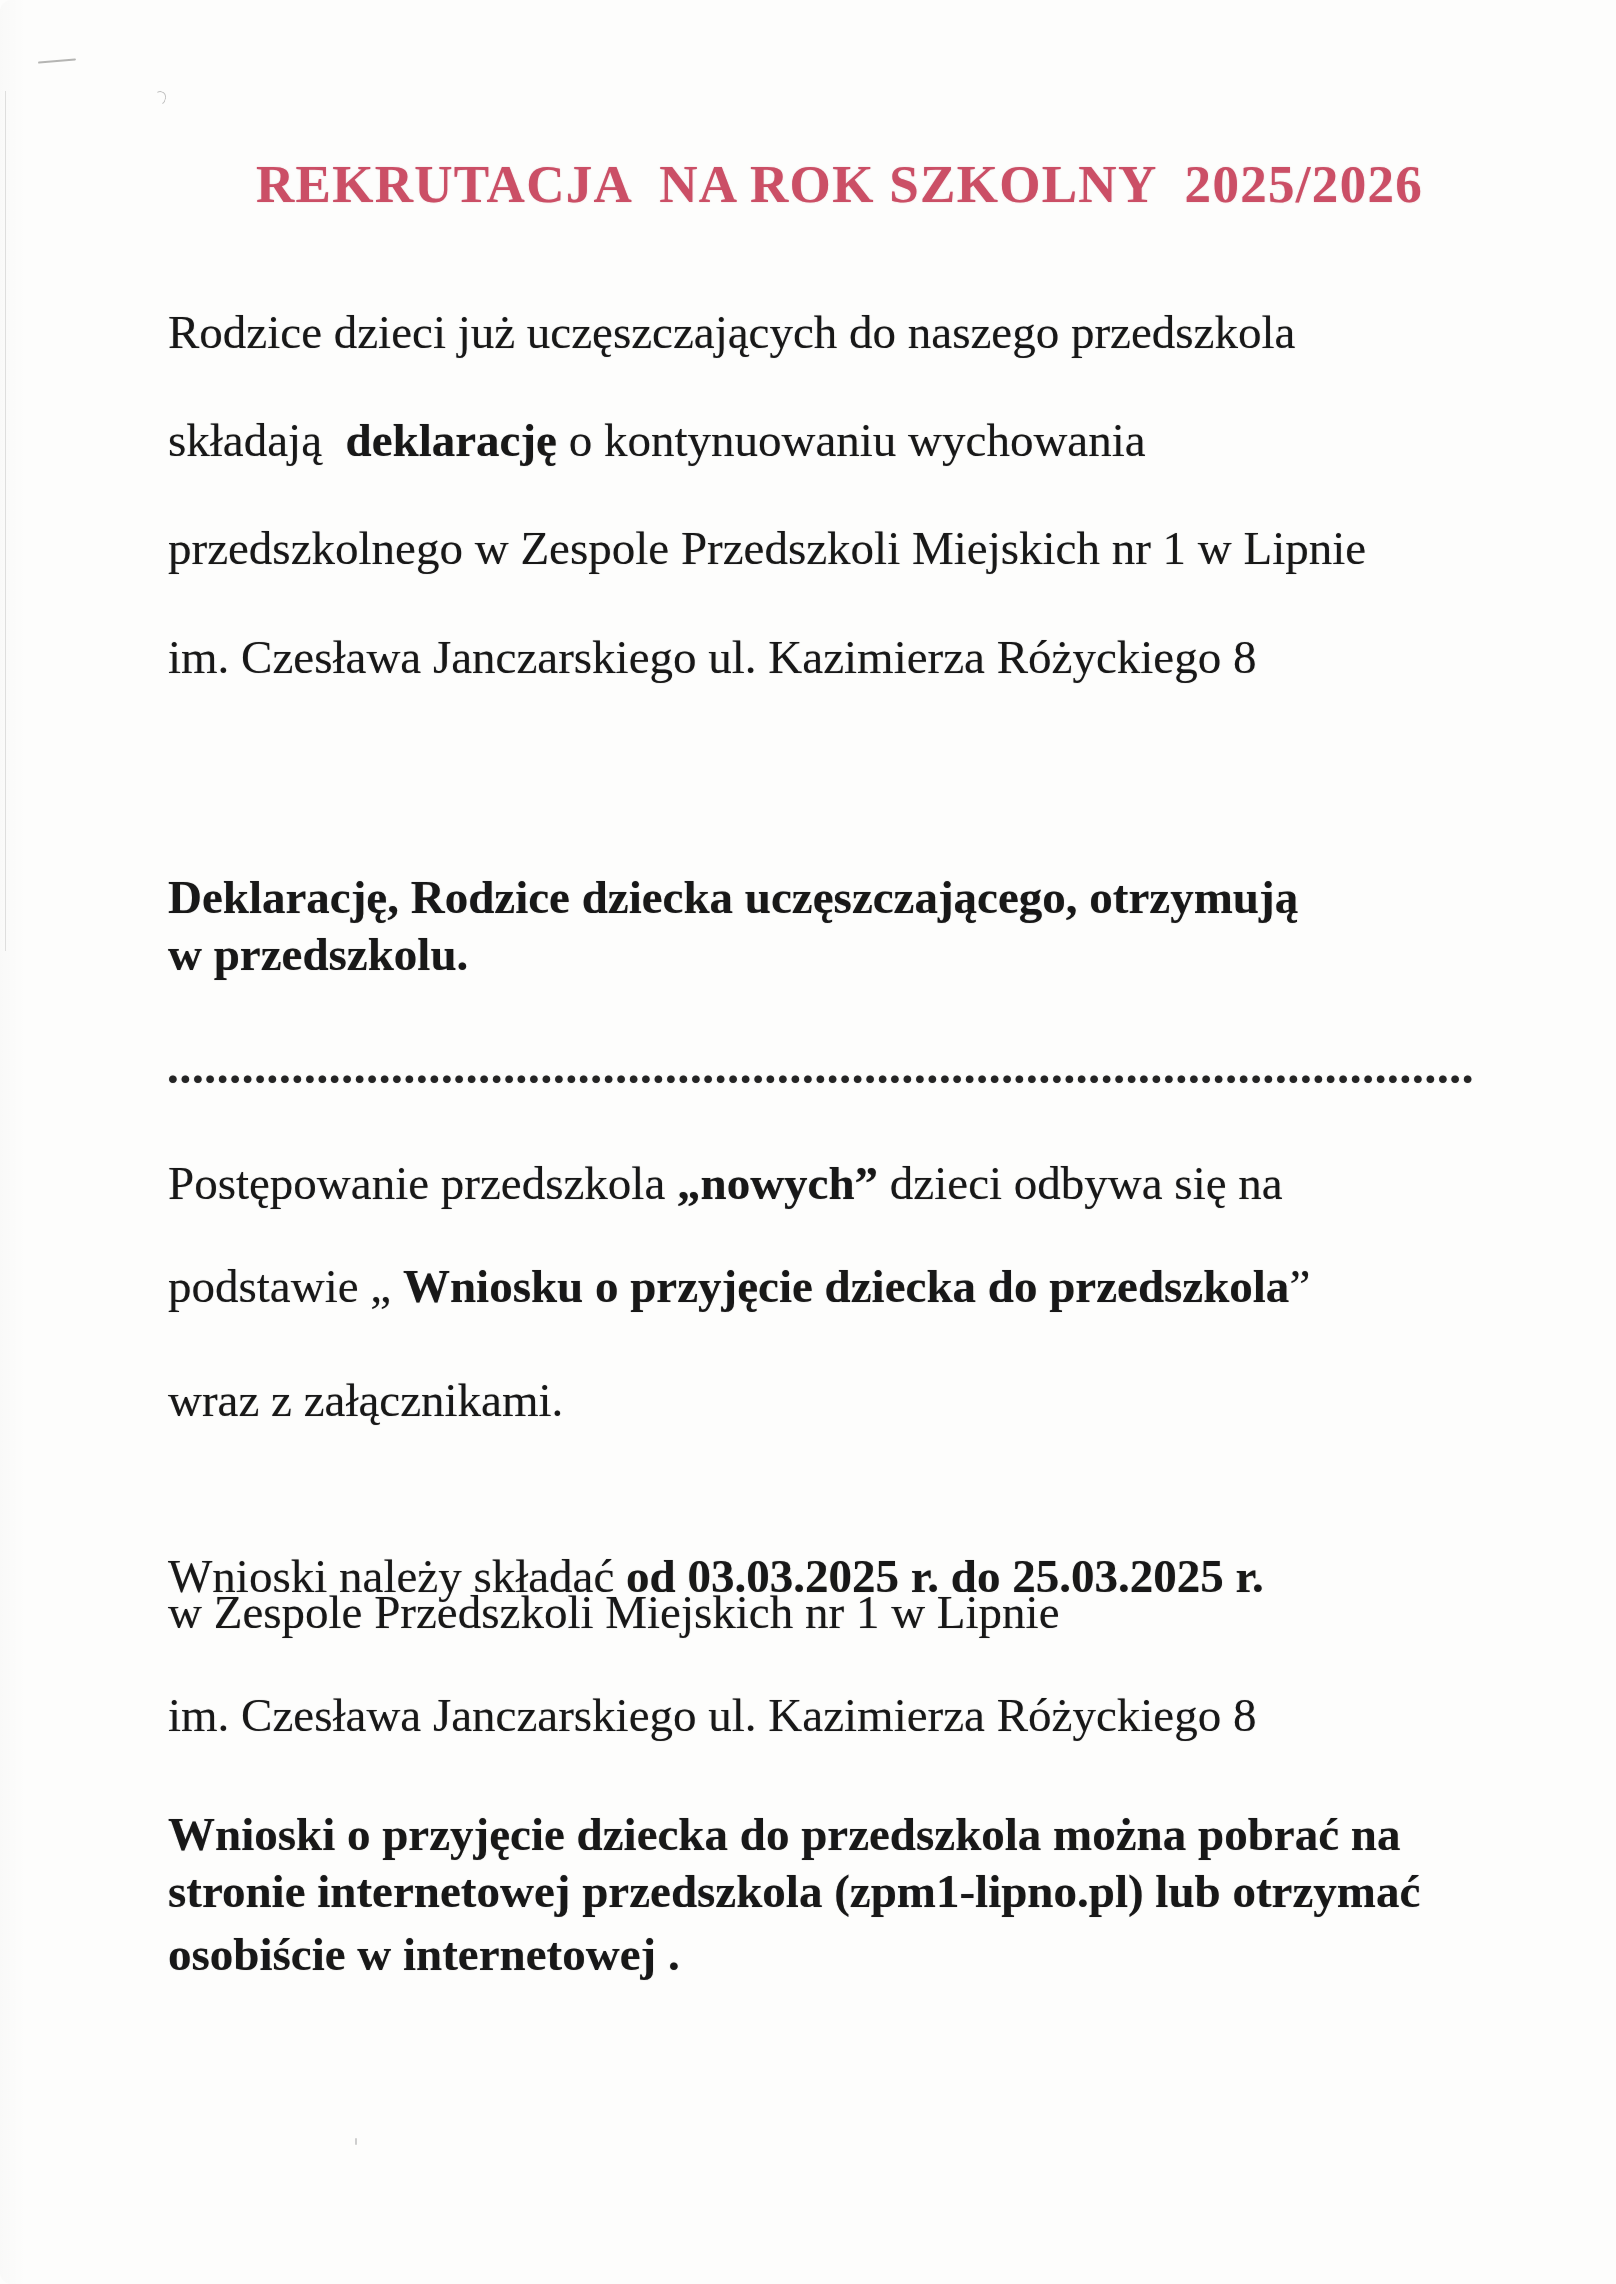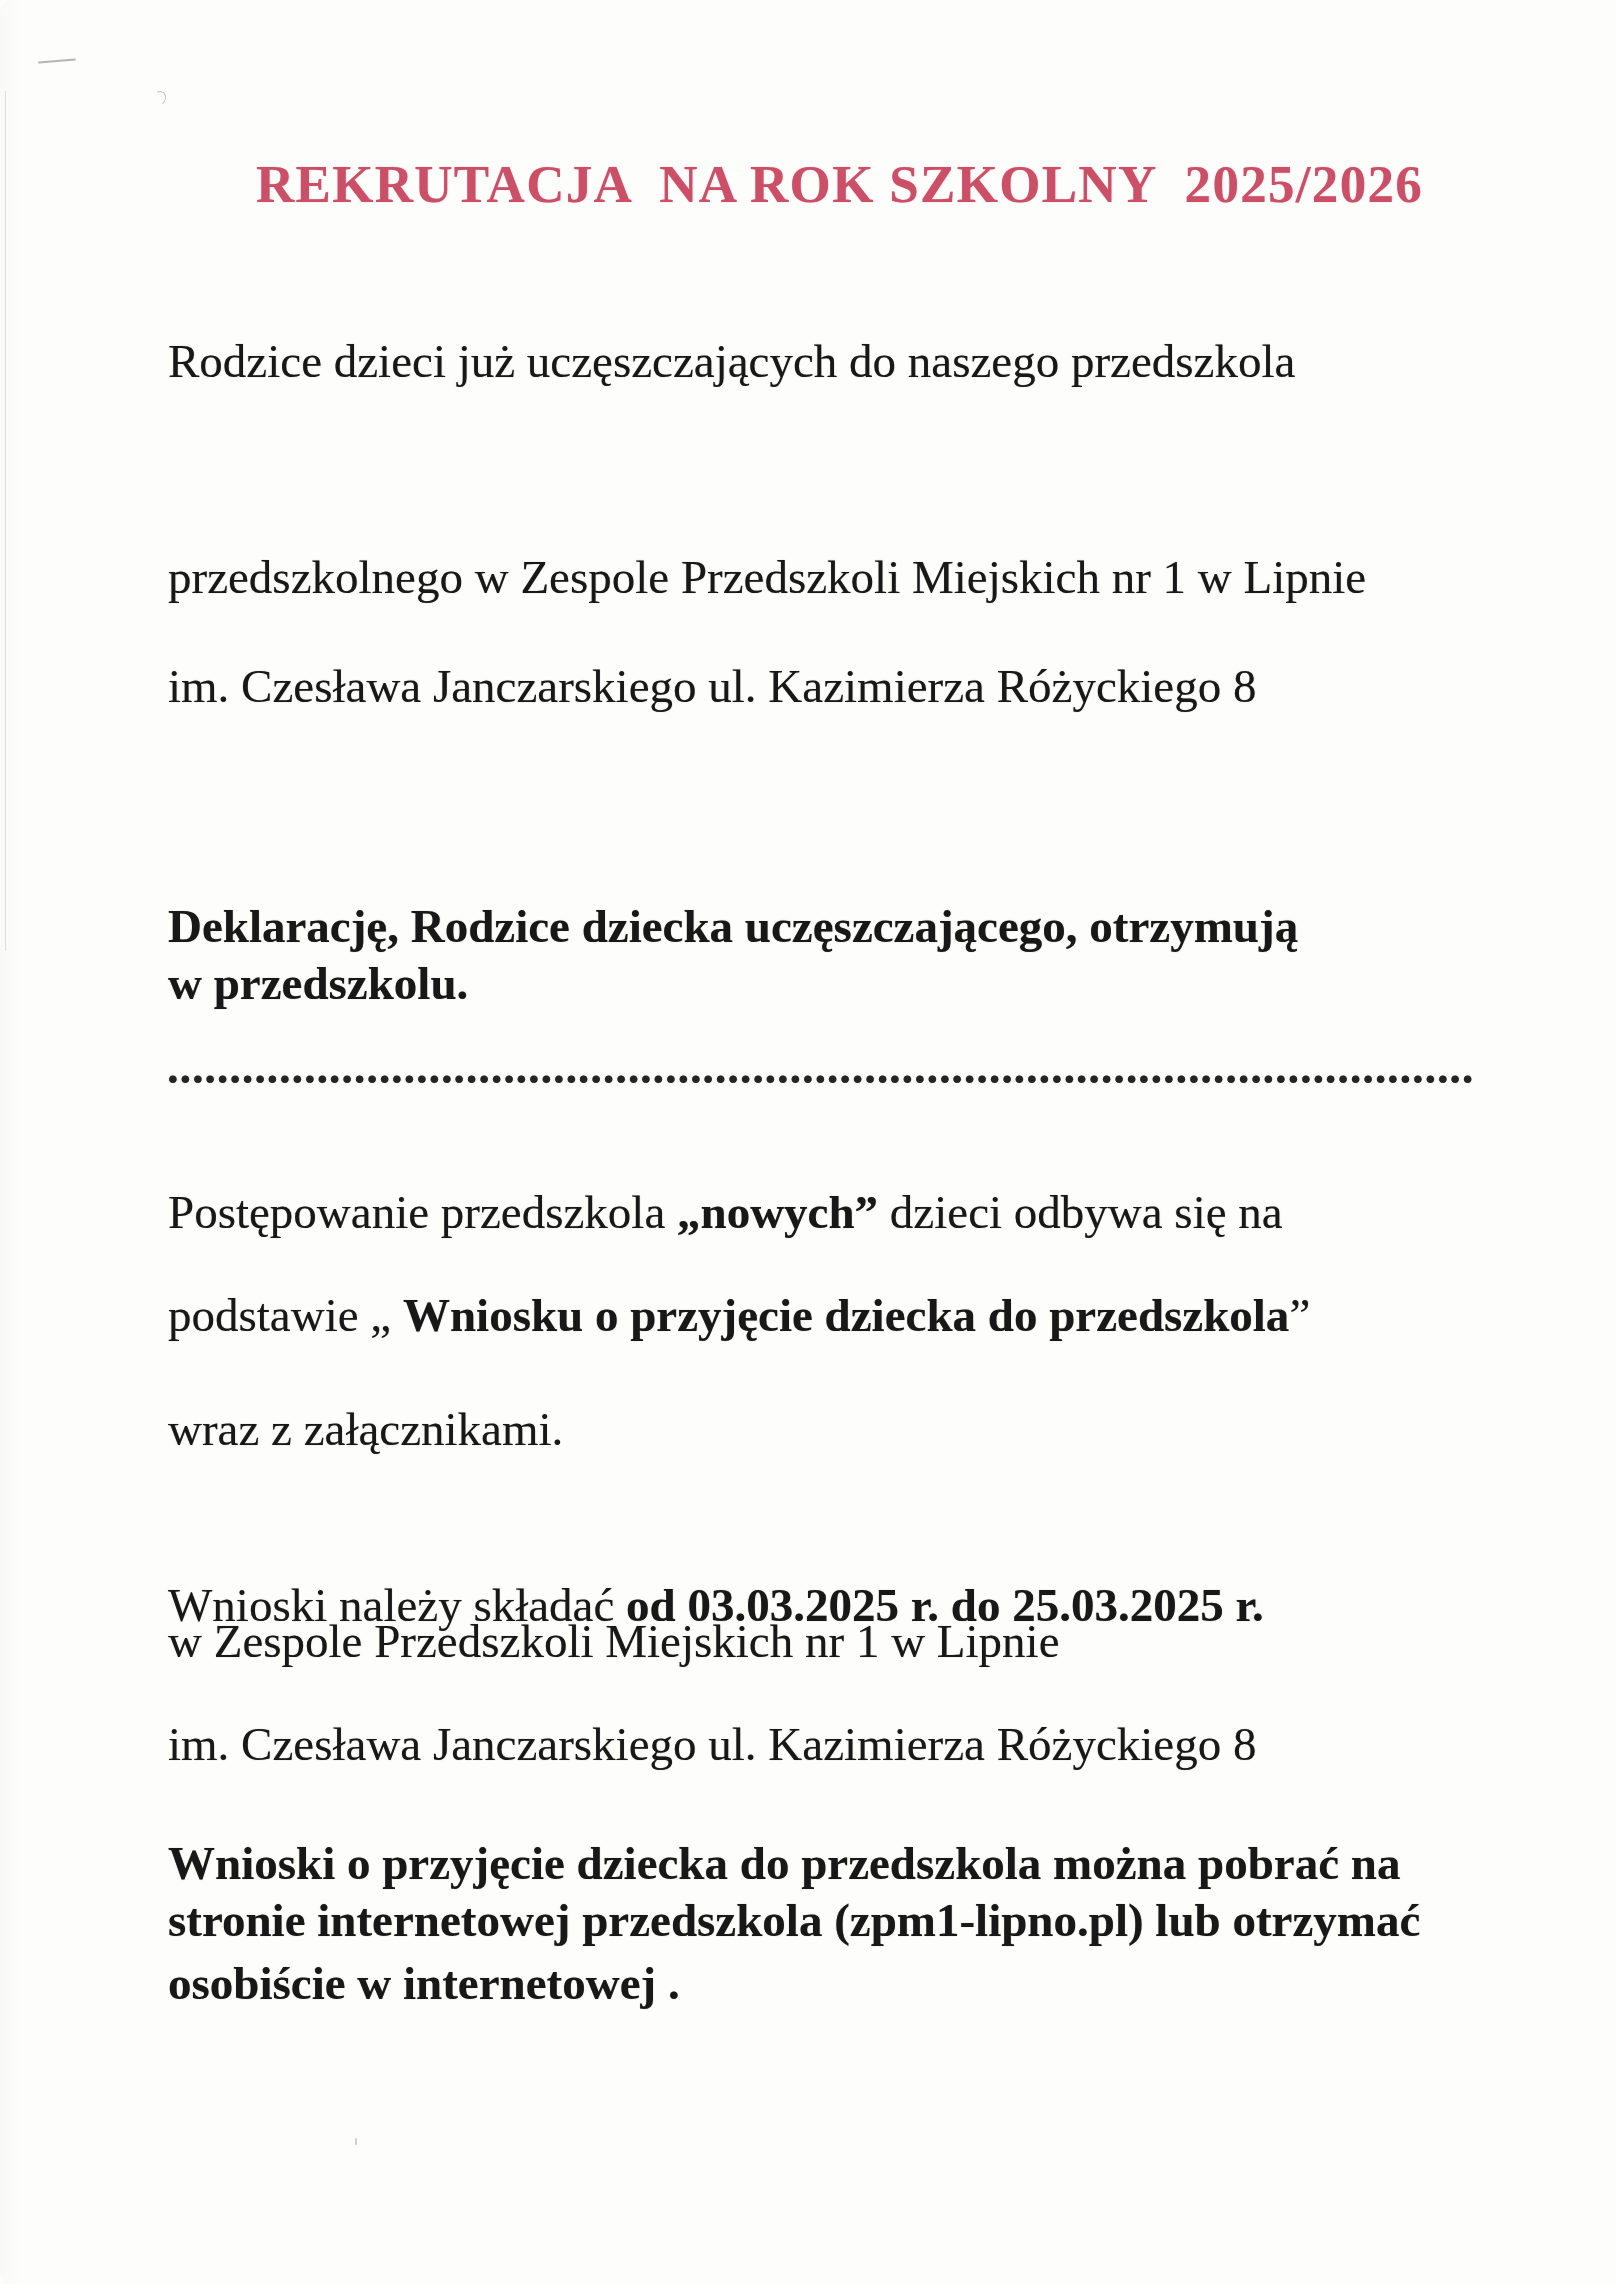--- a/index.html
+++ b/index.html
@@ -37,21 +37,20 @@
     line-height: 1;
   }
   .ln {
     position: absolute;
     left: 168px;
     font-size: 47px;
     color: #181818;
     line-height: 1;
     white-space: pre;
     text-shadow: 0 0 1px rgba(25,25,25,0.45);
-    margin-top: 29px;
   }
   .b { font-weight: bold; }
   .sep {
     position: absolute;
     left: 167px;
     top: 1044px;
     font-size: 47px;
     font-weight: bold;
     letter-spacing: 0.7px;
     color: #242424;
@@ -106,20 +105,21 @@
 <div class="sheet">
 
   <div class="pen-dash"></div>
   <div class="edge-hairline"></div>
   <div class="curl-mark"></div>
   <div class="bottom-speck"></div>
 
   <div class="doc-title">REKRUTACJA  NA ROK SZKOLNY  2025/2026</div>
 
   <div class="ln" style="top:309px">Rodzice dzieci już uczęszczających do naszego przedszkola</div>
+  <div class="ln" style="top:417px"><span>składają  </span><span class="b">deklarację</span><span> o kontynuowaniu wychowania</span></div>
   <div class="ln" style="top:525px">przedszkolnego w Zespole Przedszkoli Miejskich nr 1 w Lipnie</div>
   <div class="ln" style="top:634px">im. Czesława Janczarskiego ul. Kazimierza Różyckiego 8</div>
 
   <div class="ln b" style="top:874px">Deklarację, Rodzice dziecka uczęszczającego, otrzymują</div>
   <div class="ln b" style="top:931px">w przedszkolu.</div>
 
   <div class="sep">.........................................................................................................</div>
 
   <div class="ln" style="top:1160px"><span>Postępowanie przedszkola </span><span class="b">„nowych”</span><span> dzieci odbywa się na</span></div>
   <div class="ln" style="top:1377px">wraz z załącznikami.</div>

